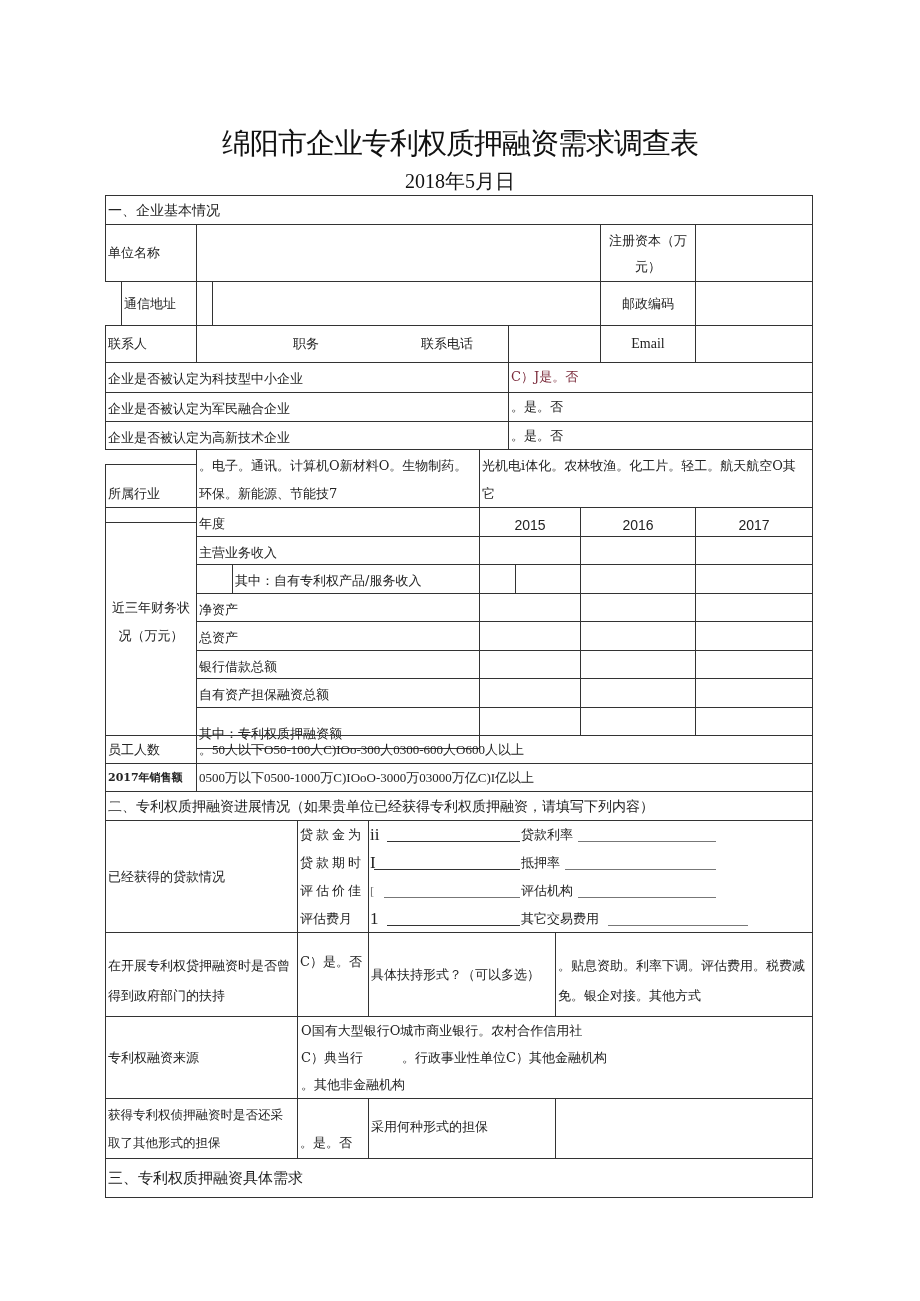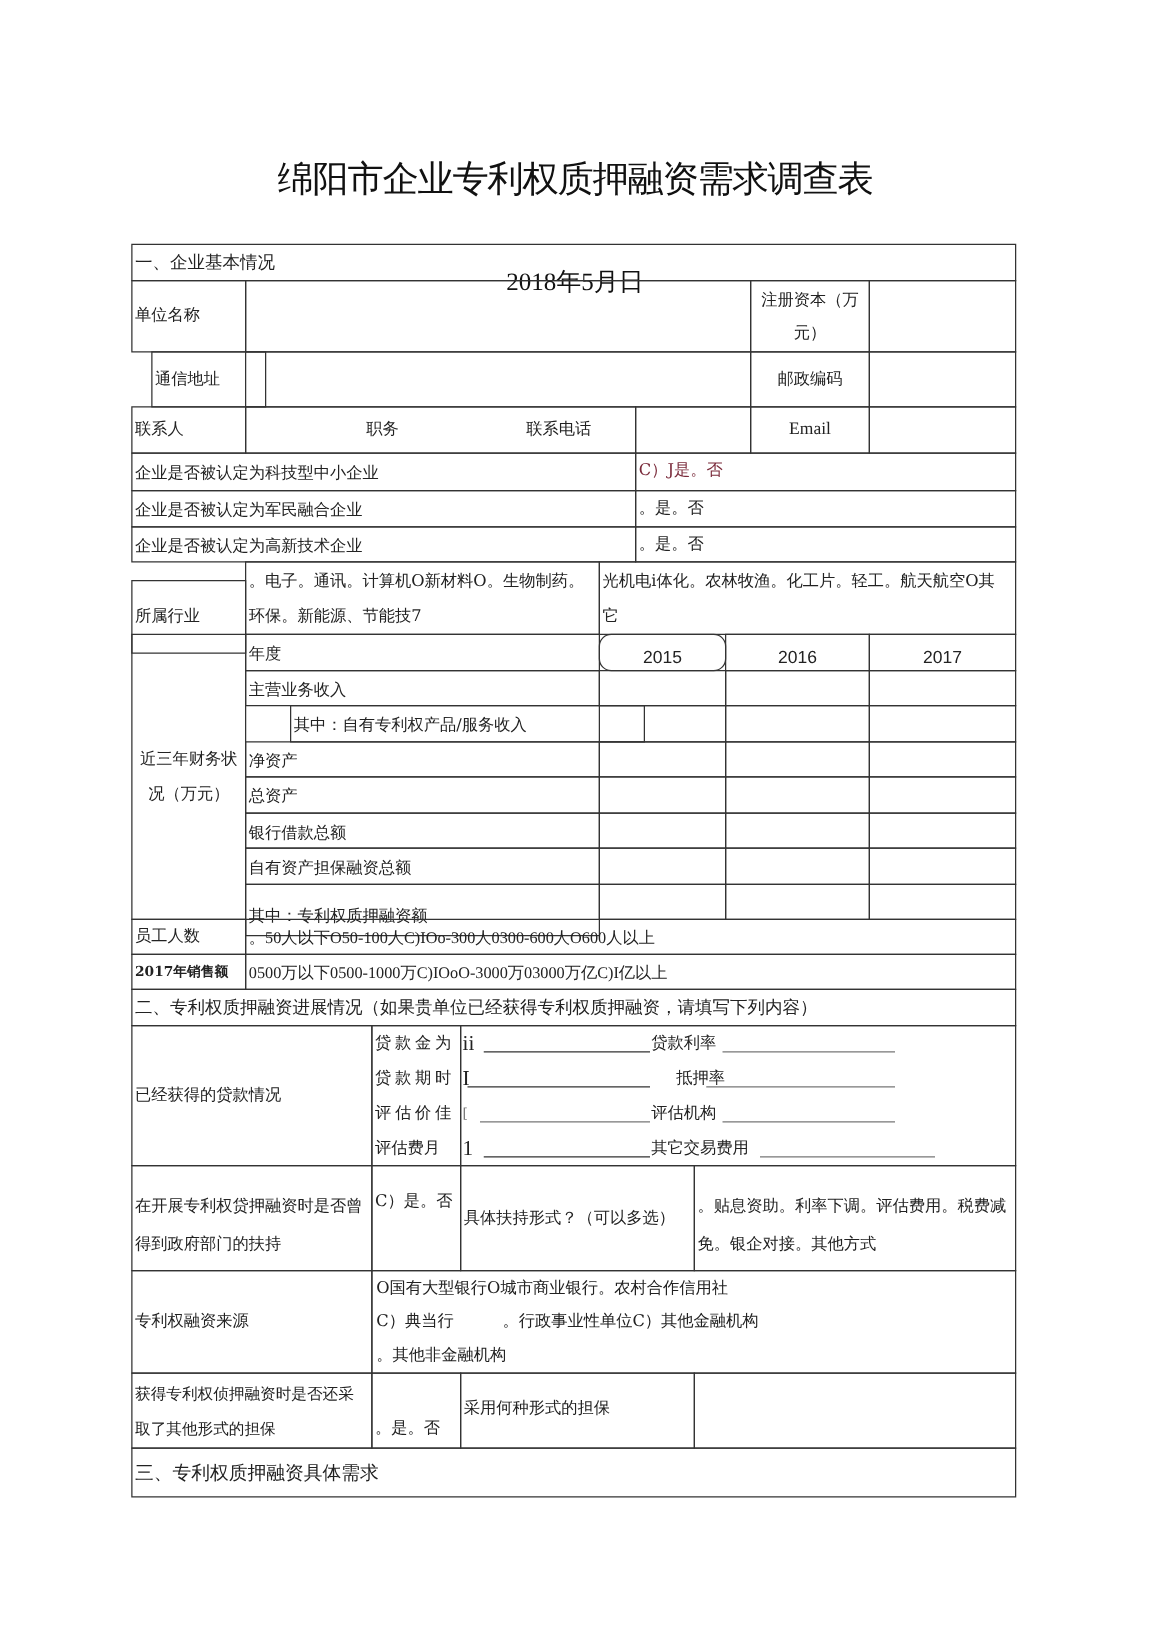--- a/index.html
+++ b/index.html
@@ -1,18 +1,18 @@
 <!DOCTYPE html>
 <html><head>
 <meta charset="utf-8">
 <style>
   html,body{margin:0;padding:0;background:#fff;}
   body{width:920px;height:1301px;position:relative;overflow:hidden;font-family:"DejaVu Serif","Liberation Serif",serif;color:#222;}
   .title{position:absolute;left:0;width:920px;top:124px;text-align:center;font-family:"DejaVu Sans","Liberation Sans",sans-serif;font-size:29px;letter-spacing:-1px;color:#111;}
-  .date{position:absolute;left:0;width:920px;top:168px;text-align:center;font-family:"Liberation Serif","DejaVu Serif",serif;font-size:20px;color:#111;margin-top:44px;}
+  .date{position:absolute;left:0;width:920px;top:168px;text-align:center;font-family:"Liberation Serif","DejaVu Serif",serif;font-size:20px;color:#111;}
   .c{position:absolute;box-sizing:border-box;border:1px solid #333;font-size:13px;line-height:28px;padding-left:2px;overflow:hidden;white-space:nowrap;}
   .sans{font-family:Liberation Serif, serif;}
   .sec{font-family:"DejaVu Sans","Liberation Sans",sans-serif;font-size:14px;}
   .center{text-align:center;padding-left:0;}
   .vc{display:flex;align-items:center;}
   .vc.center{justify-content:center;}
   .ml{white-space:normal;line-height:28px;}
   .yr{font-family:"Liberation Sans","DejaVu Sans",sans-serif;font-size:14px;text-align:center;padding:0;}
   .line{display:inline-block;border-bottom:1px solid #333;vertical-align:baseline;height:14px;}
   .thinline{display:inline-block;border-bottom:1px solid #777;height:14px;}
@@ -70,21 +70,21 @@
     <span>所属行业</span>
   </div>
 <div class="c ml" style="left:196px;top:449px;width:284px;height:59px;padding:2px 4px 0 2px;"><span>。电子。通讯。计算机O新材料O。生物制药。环保。新能源、节能技7</span></div>
 <div class="c ml" style="left:479px;top:449px;width:334px;height:59px;padding:2px 4px 0 2px;"><span>光机电i体化。农林牧渔。化工片。轻工。航天航空O其它</span></div>
 
 <div class="c vc center ml" style="left:105px;top:507px;width:92px;height:229px;line-height:28px;padding:0 2px;text-align:center;">
     <span>近三年财务状况（万元）</span>
   </div>
 
 <div class="c" style="left:196px;top:507px;width:284px;height:30px;padding-top:2px;"><span>年度</span></div>
-<div class="c yr" style="left:479px;top:507px;width:102px;height:30px;line-height:34px;border-radius:10px;"><span>2015</span></div>
+<div class="c yr" style="left:479px;top:507px;width:102px;height:30px;line-height:34px;"><span>2015</span></div>
 <div class="c yr" style="left:580px;top:507px;width:116px;height:30px;line-height:34px;"><span>2016</span></div>
 <div class="c yr" style="left:695px;top:507px;width:118px;height:30px;line-height:34px;"><span>2017</span></div>
 
 <div class="c" style="left:196px;top:536px;width:284px;height:29px;padding-top:2px;"><span>主营业务收入</span></div>
 <div class="c" style="left:479px;top:536px;width:102px;height:29px;"><span></span></div>
 <div class="c" style="left:580px;top:536px;width:116px;height:29px;"><span></span></div>
 <div class="c" style="left:695px;top:536px;width:118px;height:29px;"><span></span></div>
 
 <div class="c" style="left:196px;top:564px;width:284px;height:30px;padding-top:2px;margin-left:36px;"><span>其中：自有专利权产品/服务收入</span></div>
 <div class="c" style="left:479px;top:564px;width:102px;height:30px;"><span></span></div>
@@ -136,21 +136,21 @@
 <div class="c" style="left:368px;top:820px;width:445px;height:113px;padding-left:1px;">
   <div style="height:28px;position:relative;">
     <span class="sans" style="font-size:17px;">ii</span>
     <span class="line" style="position:absolute;left:17px;top:6px;width:133px;"></span>
     <span style="position:absolute;left:151px;top:0;">贷款利率</span>
     <span class="thinline" style="position:absolute;left:208px;top:6px;width:138px;"></span>
   </div>
   <div style="height:28px;position:relative;">
     <span class="sans" style="font-size:17px;">I</span>
     <span class="line" style="position:absolute;left:4px;top:6px;width:146px;"></span>
-    <span style="position:absolute;left:151px;top:0;margin-left:20px;">抵押率</span>
+    <span style="position:absolute;left:151px;top:0;">抵押率</span>
     <span class="thinline" style="position:absolute;left:195px;top:6px;width:151px;"></span>
   </div>
   <div style="height:28px;position:relative;">
     <span style="font-size:11px;color:#777;">[</span>
     <span class="thinline" style="position:absolute;left:14px;top:6px;width:136px;"></span>
     <span style="position:absolute;left:151px;top:0;">评估机构</span>
     <span class="thinline" style="position:absolute;left:208px;top:6px;width:138px;"></span>
   </div>
   <div style="height:28px;position:relative;">
     <span class="sans" style="font-size:17px;">1</span>

